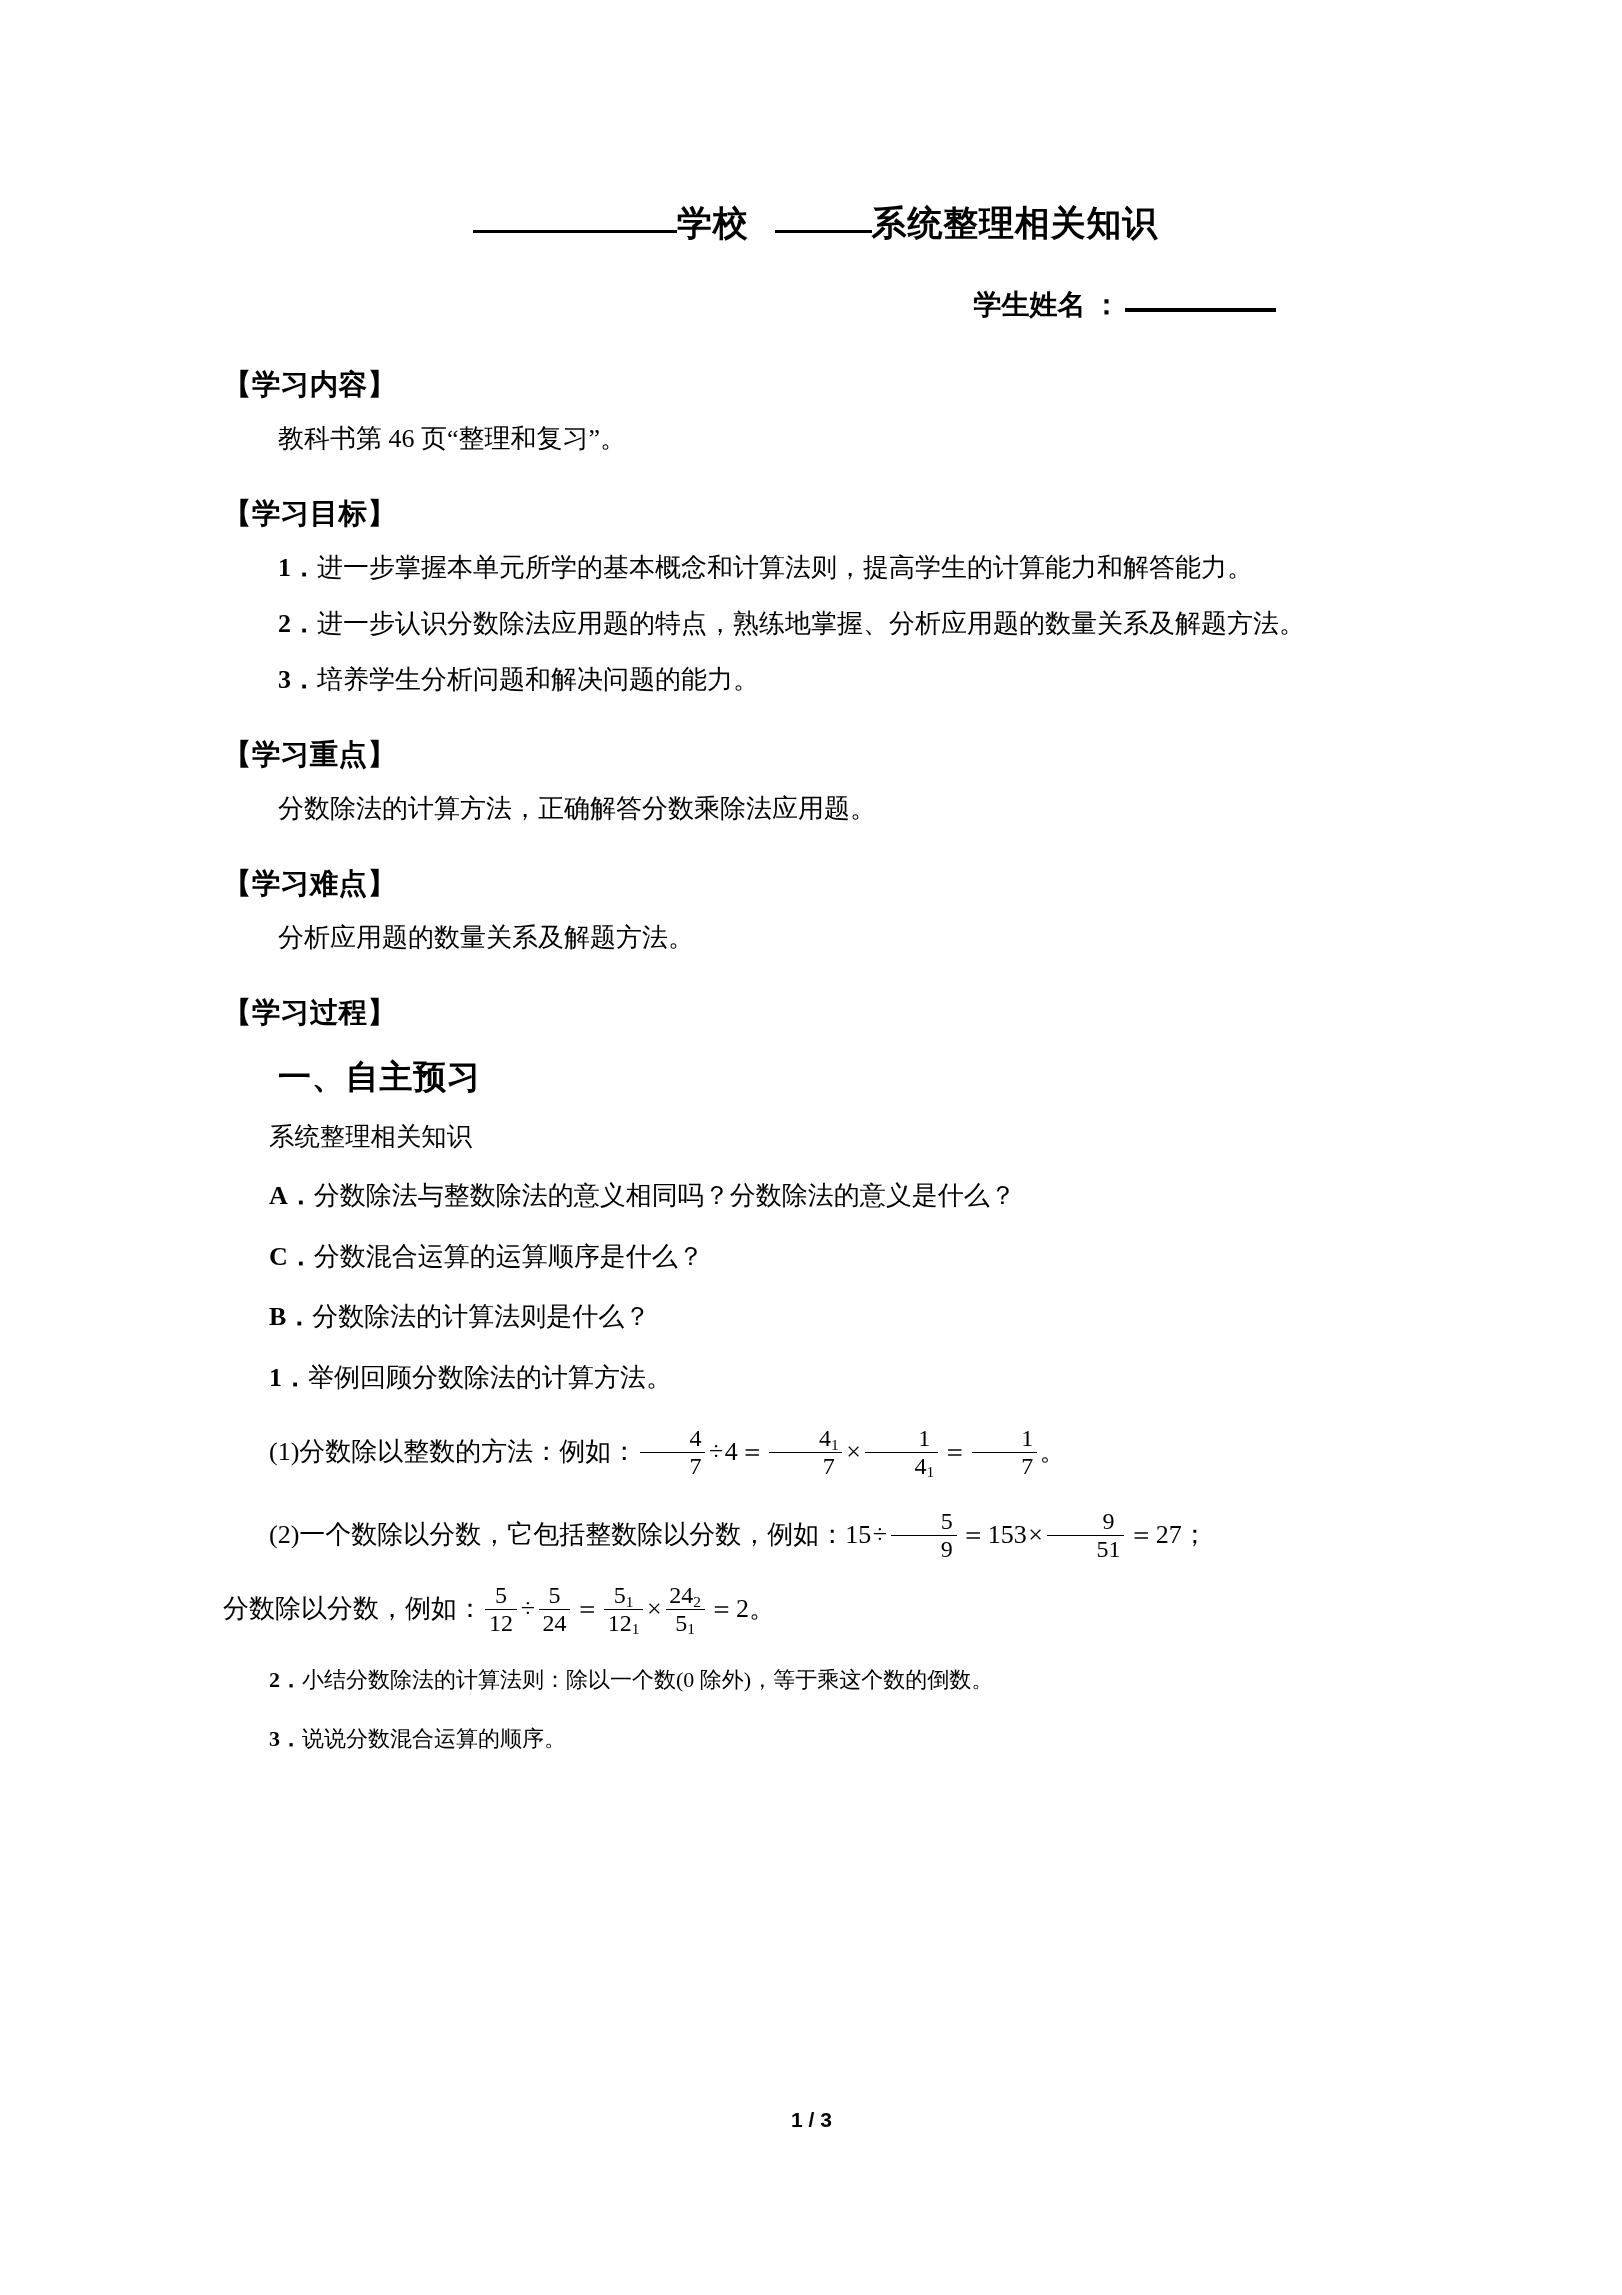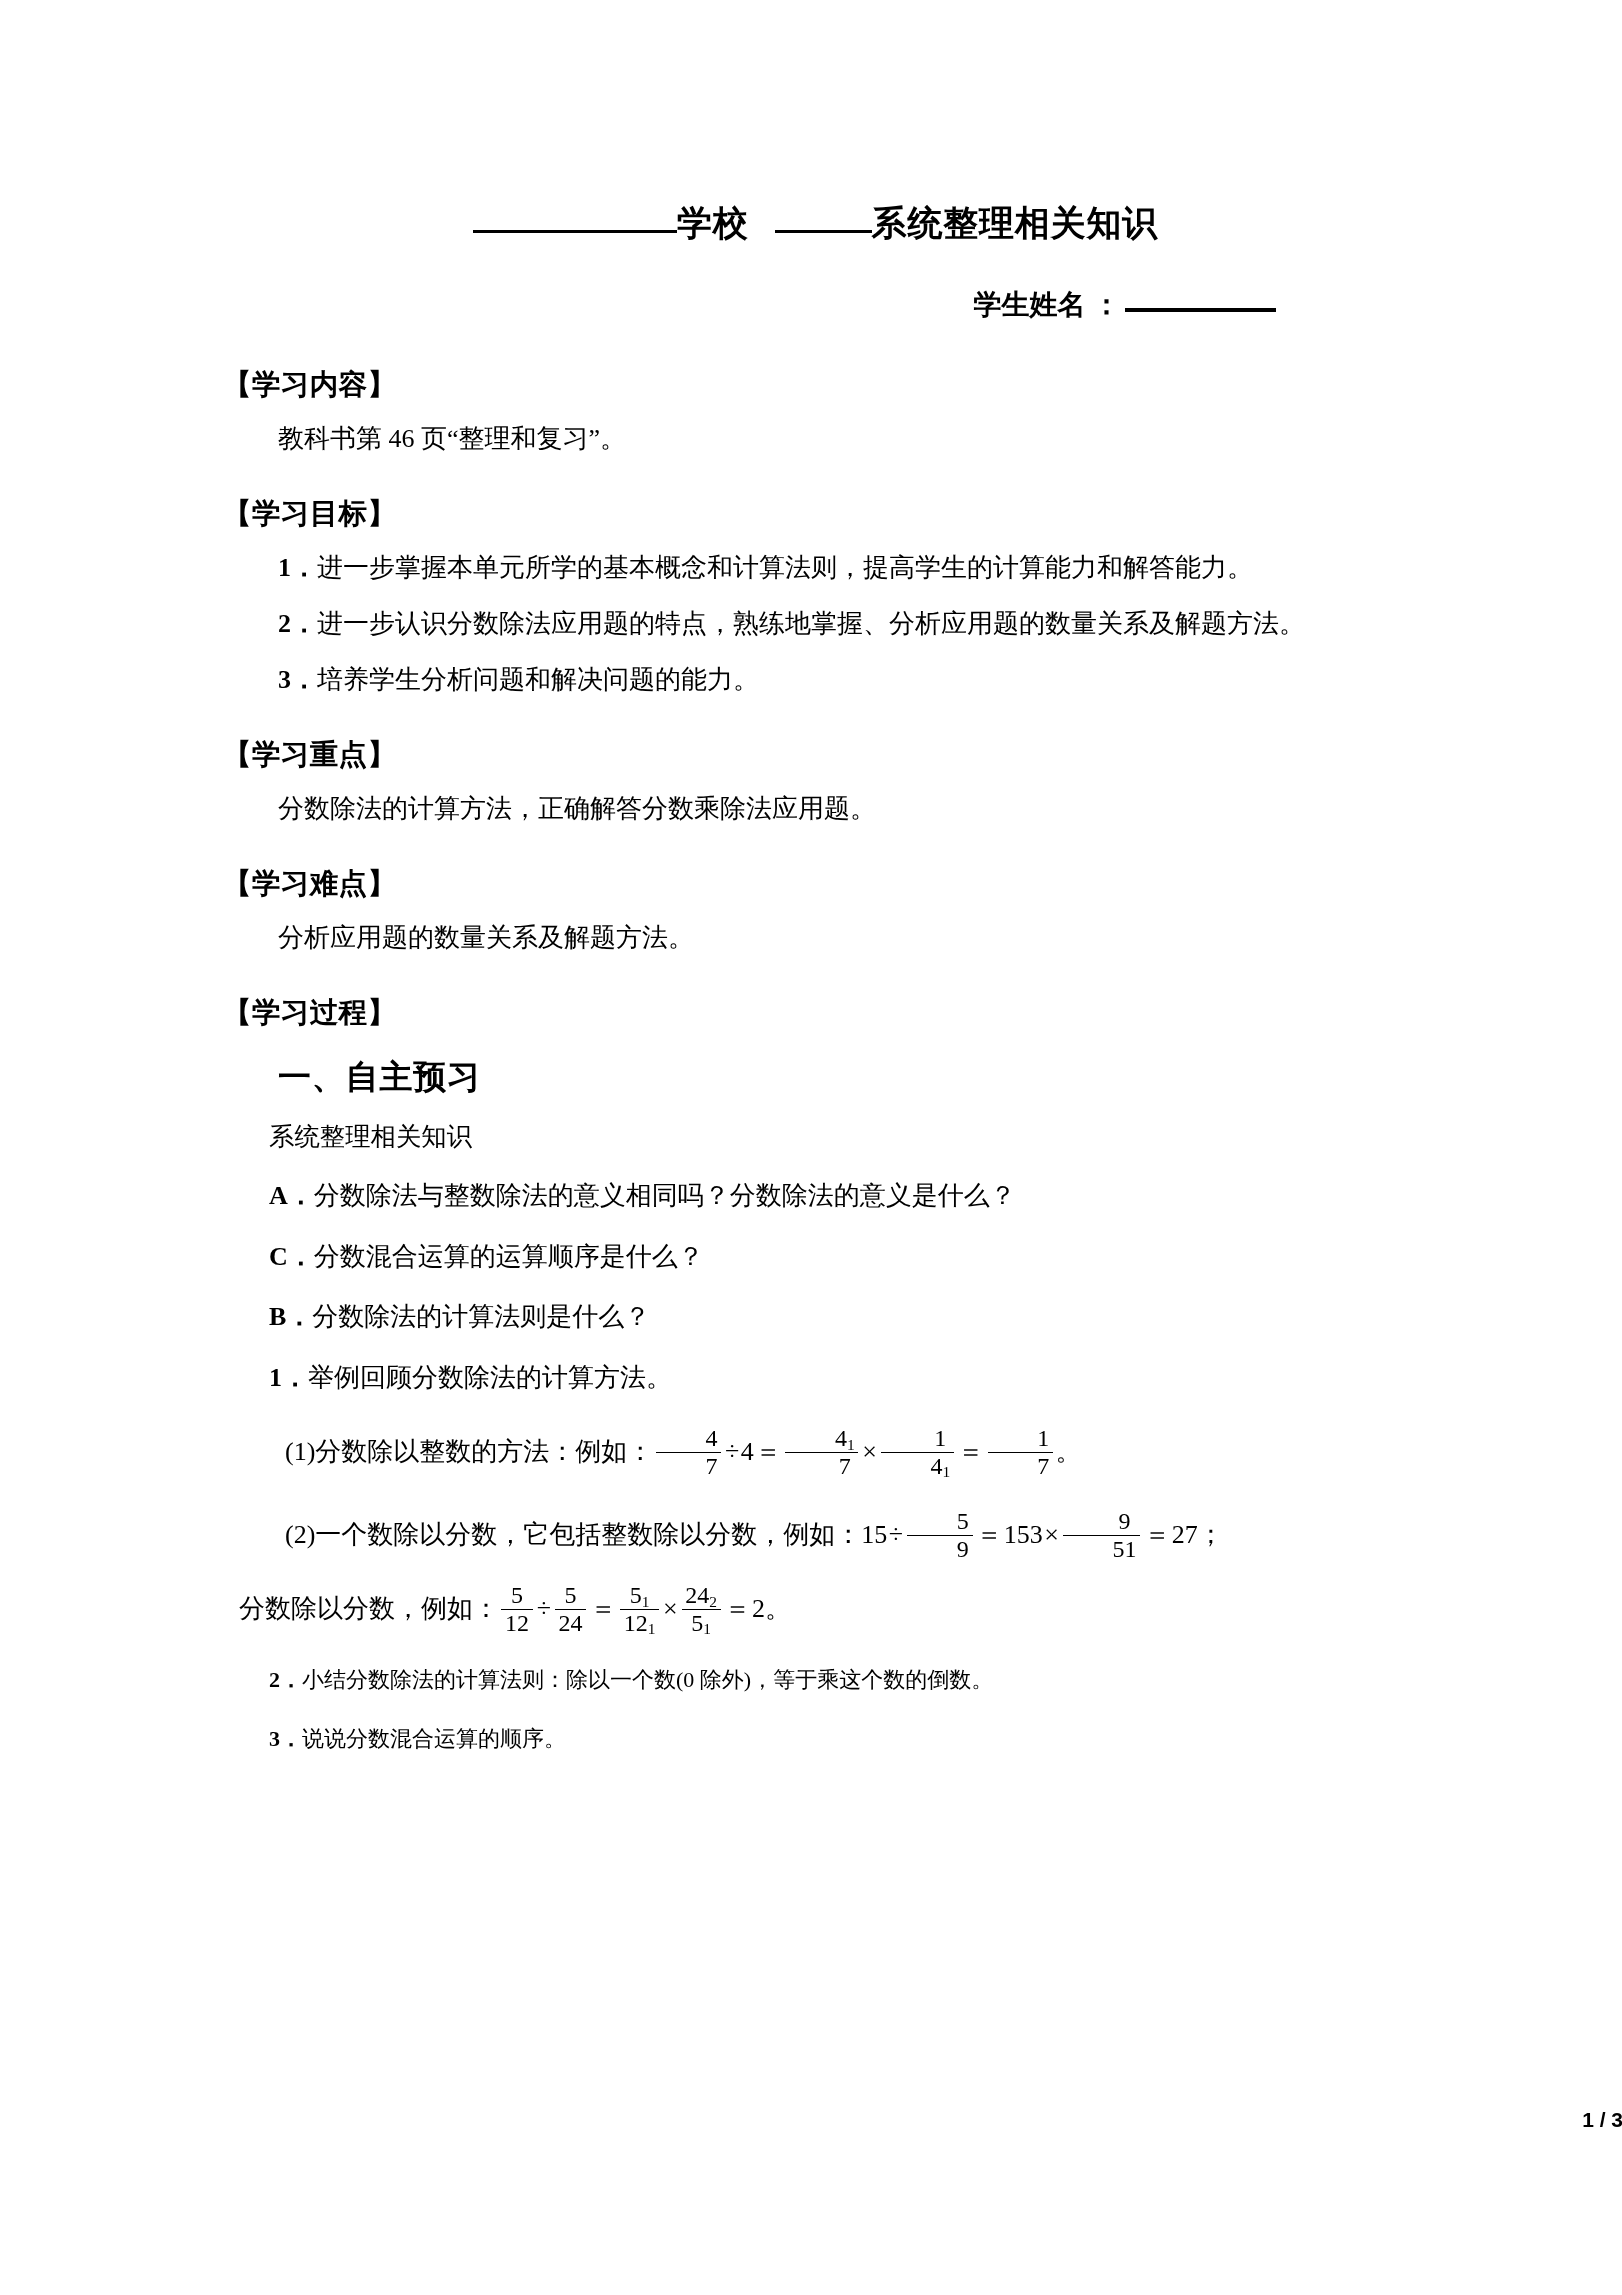--- a/index.html
+++ b/index.html
@@ -104,21 +104,21 @@
     line-height: 1.5;
   }
   .exline {
     font-size: 22px;
     margin: 26px 0 0 0;
     text-indent: 46px;
     line-height: 1.5;
   }
   .mathline {
     font-size: 26px;
-    margin: 28px 0 0 16px;
+    margin: 28px 0 0 0;
     text-indent: 46px;
     line-height: 2.05;
   }
   .mathline.cont { text-indent: 0; margin-top: 18.5px; }
 
   
   .frac {
     display: inline-block;
     vertical-align: middle;
     text-align: center;
@@ -145,21 +145,21 @@
     left: 0px;
   }
   .op { padding: 0 1.5px; }
 
   
   .footer {
     position: absolute;
     left: 0;
     right: 0;
     top: 2108px;
-    text-align: right;
+    text-align: center;
     font-size: 21px;
     font-weight: bold;
     font-family: "Liberation Sans", sans-serif;
   }
 </style>
 </head>
 <body>
 
 <div class="page">
   <div class="content">

